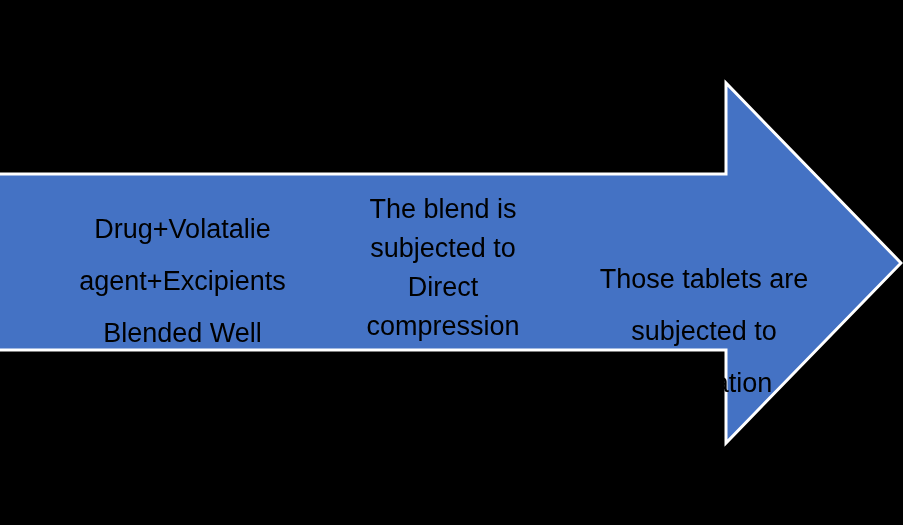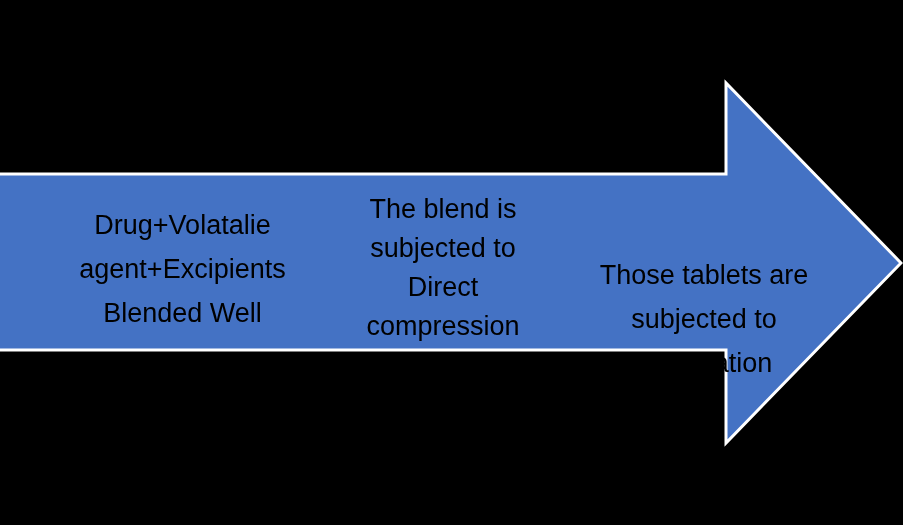--- a/index.html
+++ b/index.html
@@ -23,21 +23,21 @@
     width: 903px;
     height: 525px;
     display: block;
   }
   .step-text {
     position: absolute;
     text-align: center;
     color: #000000;
     font-family: "Liberation Sans", sans-serif;
     font-size: 27px;
-    line-height: 44px;
+    line-height: 52px;
     letter-spacing: 0px;
     white-space: pre-line;
     user-select: none;
   }
   
   #step-1 {
     left: 40px;
     width: 285px;
     top: 203px;
   }

